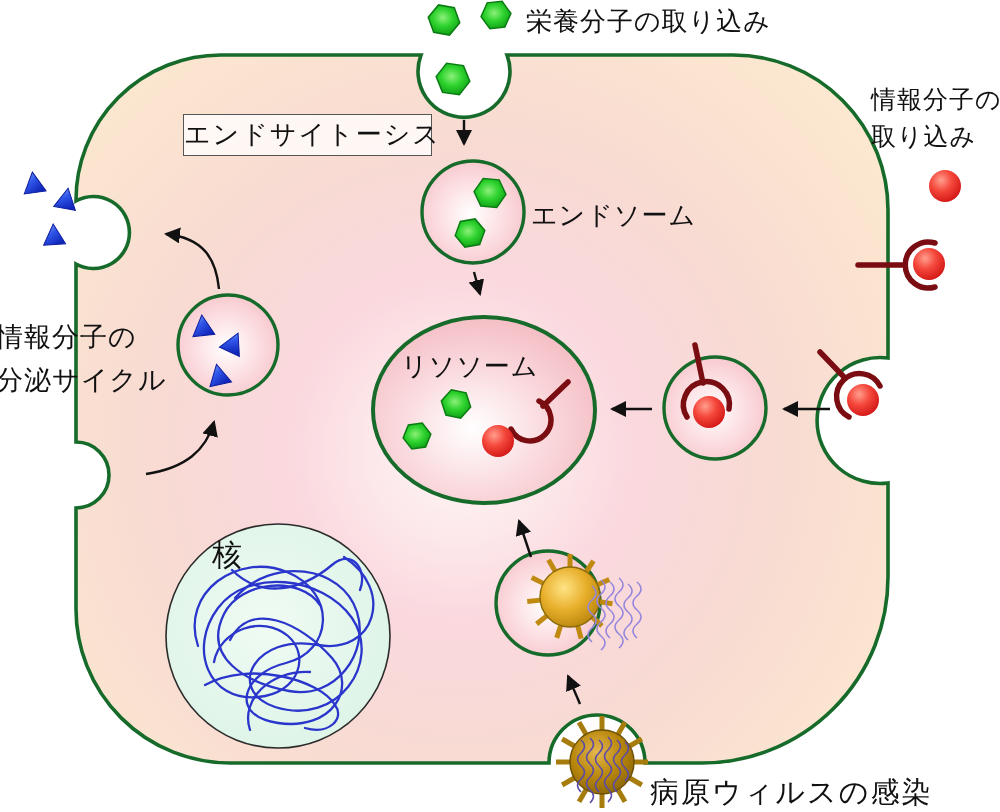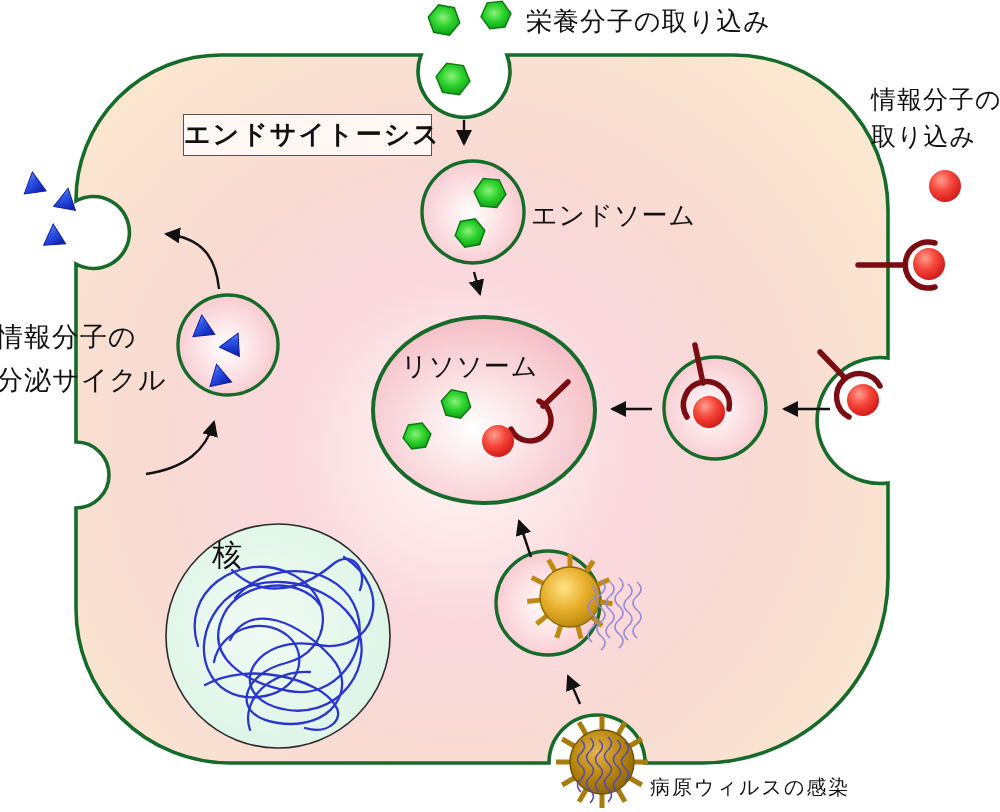--- a/index.html
+++ b/index.html
@@ -9,26 +9,26 @@
     background:#ffffff;
   }
   .stage svg{position:absolute;left:0;top:0;}
   .lbl{
     position:absolute;color:#111;font-size:26px;line-height:1.15;
     white-space:nowrap;letter-spacing:1px;
   }
   .lbl.boxed{
     border:1px solid #555;background:rgba(255,252,250,0.85);
     width:249px;height:42px;box-sizing:border-box;text-align:center;
-    line-height:38px;letter-spacing:2px;font-weight:bold;
+    line-height:38px;letter-spacing:2px;
   }
   .lbl.small2line{line-height:37px;font-size:25px;}
   .lbl.sec2line{line-height:43px;font-size:27px;}
   .lbl.nuc{font-size:30px;}
-  .lbl.vir{font-size:20px;letter-spacing:2px;}
+  .lbl.vir{font-size:29px;letter-spacing:2px;}
 </style>
 </head>
 <body>
 
 <div class="stage">
 
 <svg width="1000" height="812" viewBox="0 0 1000 812">
   <defs>
     <radialGradient id="cellGrad" gradientUnits="userSpaceOnUse" cx="460" cy="450" r="580">
       <stop offset="0" stop-color="#fff8f6"></stop>

